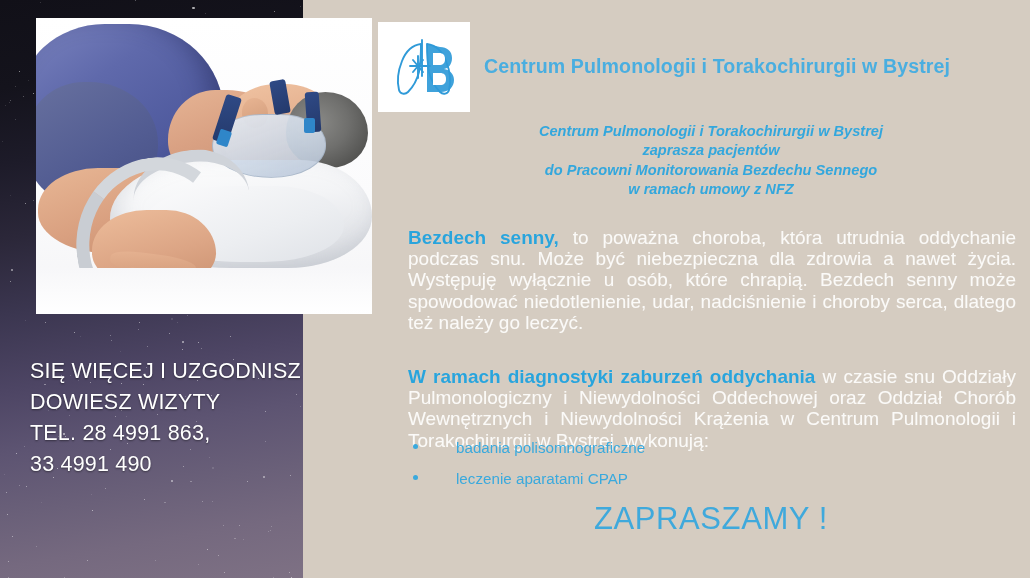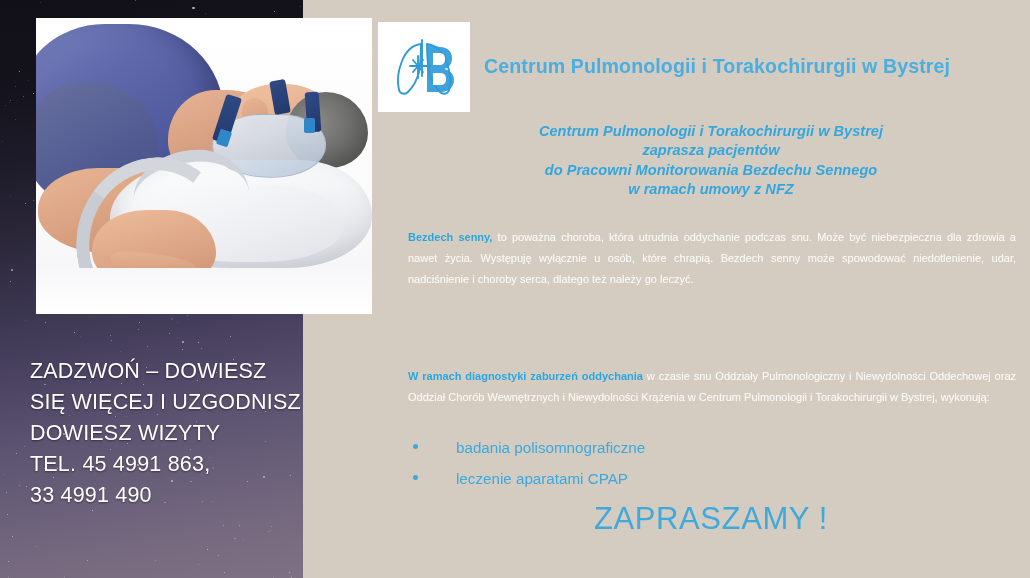--- a/index.html
+++ b/index.html
@@ -252,21 +252,21 @@
     font-weight: bold;
     font-style: italic;
     line-height: 19.4px;
   }
 
   .para {
     position: absolute;
     left: 408px;
     width: 608px;
     color: #fbfaf8;
-    font-size: 11px;
+    font-size: 19px;
     line-height: 21.2px;
     text-align: justify;
     text-shadow: 0 0 1px rgba(255,255,255,.25);
   }
   #para1 { top: 227px; }
   #para2 { top: 366px; }
   .hl {
     color: #29a4dc;
     font-weight: bold;
   }
@@ -552,24 +552,23 @@
         <span class="star" style="left:19.1px;top:70.6px;width:1px;height:1px;opacity:0.85"></span>
         <span class="star" style="left:24.6px;top:319.9px;width:1px;height:1px;opacity:0.22"></span>
         <span class="star" style="left:192.4px;top:6.7px;width:2.2px;height:2.2px;opacity:0.89"></span>
         <span class="star" style="left:60.4px;top:22.4px;width:1px;height:1px;opacity:0.55"></span>
         <span class="star" style="left:126.2px;top:111.5px;width:1px;height:1px;opacity:0.22"></span>
         <span class="star" style="left:39.2px;top:405.9px;width:1px;height:1px;opacity:0.47"></span>
       </div>
 
     <div id="left-text">
       <span class="gap"></span>
-      <div>ZADZWOŃ – DOWIESZ</div>
       <div>SIĘ WIĘCEJ I UZGODNISZ</div>
       <div>DOWIESZ WIZYTY</div>
-      <div>TEL. 45 4991 863,</div>
+      <div>TEL. 28 4991 863,</div>
       <div>33 4991 490</div>
     </div>
   </div>
 
   <div id="photo-card">
     <div id="photo">
       <div class="p-bg"></div>
       <div class="p-shirt"></div>
       <div class="p-shirt2"></div>
       <div class="p-arm"></div>

